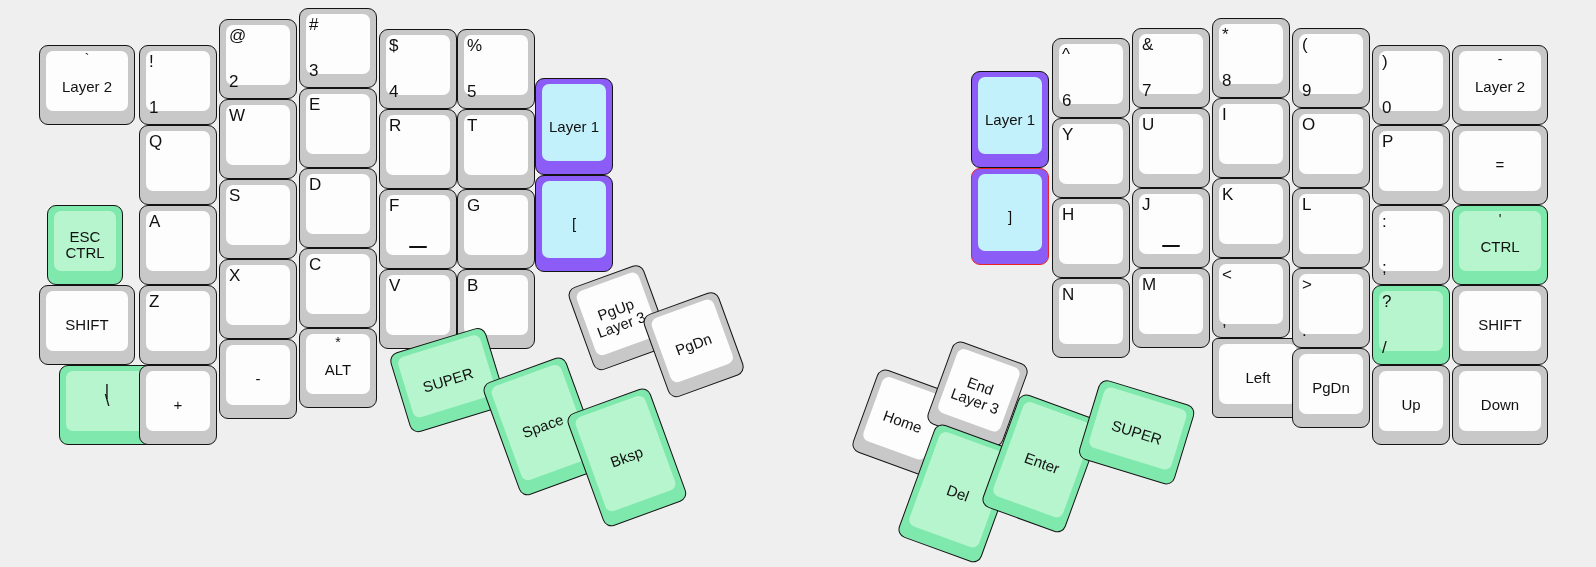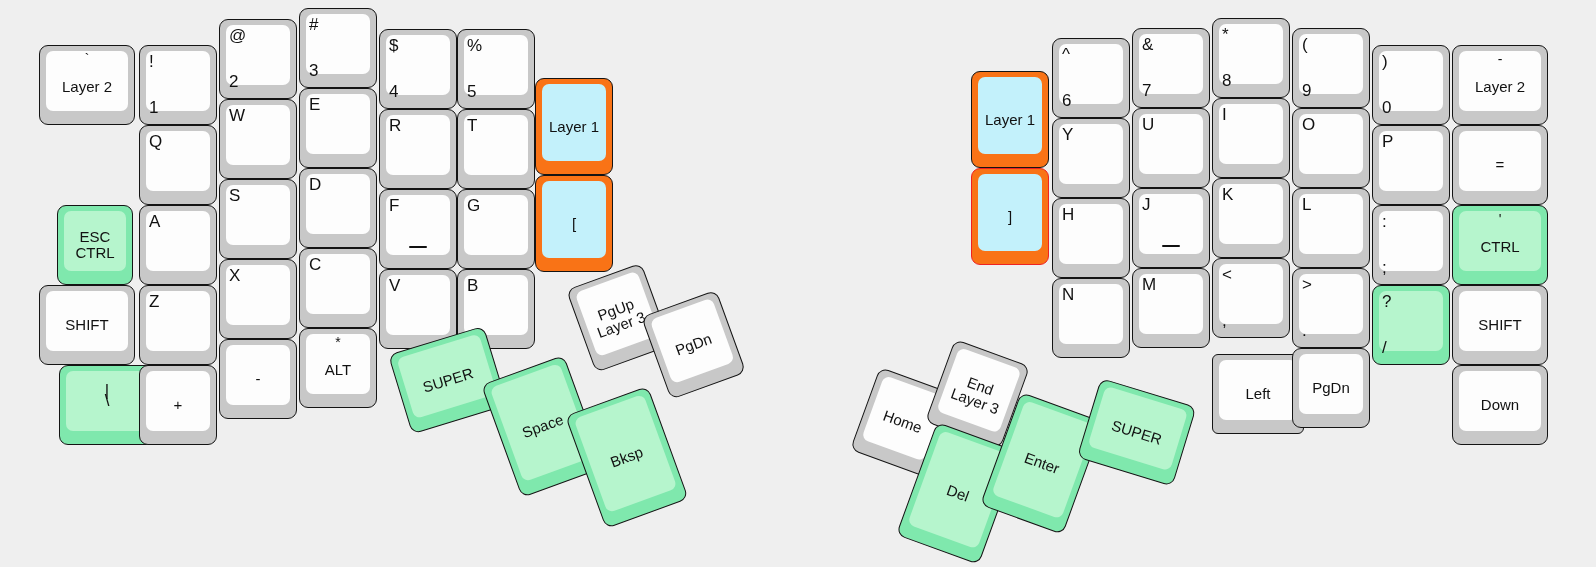--- a/index.html
+++ b/index.html
@@ -68,36 +68,36 @@
     left:50%; margin-left:-9px;
     bottom:20px;
     width:18px;height:2.4px;
     background:#111;
     border-radius:1px;
   }
 
   
   .k-green{background:#7fe8ad;}
   .k-green > .cap{background:#b6f5cd;}
-  .k-cyan{background:#f97316;}
+  .k-cyan{background:#8b5cf6;}
   .k-cyan > .cap{background:#c3f1fb;}
   .k-sel{border-color:#ee2222;}
 </style>
 </head>
 <body>
 
 <div id="kb">
     <div style="position: absolute; left: 0px; top: 0px; width: 100%; height: 100%;">
       <div style="position: absolute; left: 0px; top: 0px; width: 100%; height: 100%;">
         <div class="key" style="left: 39px; top: 45px; width: 96px; height: 80px;">
           <div class="cap"></div>
           <div class="lbl lbl-tc" style="font-size: 14px;">`</div>
           <div class="lbl lbl-center" style="top: 53%;">Layer 2</div>
         </div>
-        <div class="key k-green" style="left: 57px; top: 205px; width: 76px; height: 80px;">
+        <div class="key k-green" style="left: 47px; top: 205px; width: 76px; height: 80px;">
           <div class="cap"></div>
           <div class="lbl lbl-2line">ESC
 CTRL</div>
         </div>
         <div class="key" style="left: 39px; top: 285px; width: 96px; height: 80px;">
           <div class="cap"></div>
           <div class="lbl lbl-center">SHIFT</div>
         </div>
         <div class="key k-green" style="left: 59px; top: 365px; width: 96px; height: 80px;">
           <div class="cap"></div>
@@ -310,21 +310,21 @@
         </div>
         <div class="key" style="left: 1212px; top: 178px; width: 78px; height: 80px;">
           <div class="cap"></div>
           <div class="lbl lbl-tl">K</div>
         </div>
         <div class="key" style="left: 1212px; top: 258px; width: 78px; height: 80px;">
           <div class="cap"></div>
           <div class="lbl lbl-tl">&lt;</div>
           <div class="lbl lbl-bl">,</div>
         </div>
-        <div class="key" style="left: 1212px; top: 354px; width: 92px; height: 80px; border-radius: 6px;">
+        <div class="key" style="left: 1212px; top: 338px; width: 92px; height: 80px; border-radius: 6px;">
           <div class="cap"></div>
           <div class="lbl lbl-center">Left</div>
         </div>
       </div>
       <div style="position: absolute; left: 0px; top: 0px; width: 100%; height: 100%;">
         <div class="key" style="left: 1292px; top: 28px; width: 78px; height: 80px;">
           <div class="cap"></div>
           <div class="lbl lbl-tl">(</div>
           <div class="lbl lbl-bl">9</div>
         </div>
@@ -358,20 +358,24 @@
         </div>
         <div class="key" style="left: 1372px; top: 205px; width: 78px; height: 80px;">
           <div class="cap"></div>
           <div class="lbl lbl-tl">:</div>
           <div class="lbl lbl-bl">;</div>
         </div>
         <div class="key k-green" style="left: 1372px; top: 285px; width: 78px; height: 80px;">
           <div class="cap"></div>
           <div class="lbl lbl-tl">?</div>
           <div class="lbl lbl-bl">/</div>
+        </div>
+        <div class="key" style="left: 1372px; top: 365px; width: 78px; height: 80px;">
+          <div class="cap"></div>
+          <div class="lbl lbl-center">Up</div>
         </div>
       </div>
       <div style="position: absolute; left: 0px; top: 0px; width: 100%; height: 100%;">
         <div class="key" style="left: 1452px; top: 45px; width: 96px; height: 80px;">
           <div class="cap"></div>
           <div class="lbl lbl-tc" style="font-size: 14px;">-</div>
           <div class="lbl lbl-center" style="top: 53%;">Layer 2</div>
         </div>
         <div class="key" style="left: 1452px; top: 125px; width: 96px; height: 80px;">
           <div class="cap"></div>

